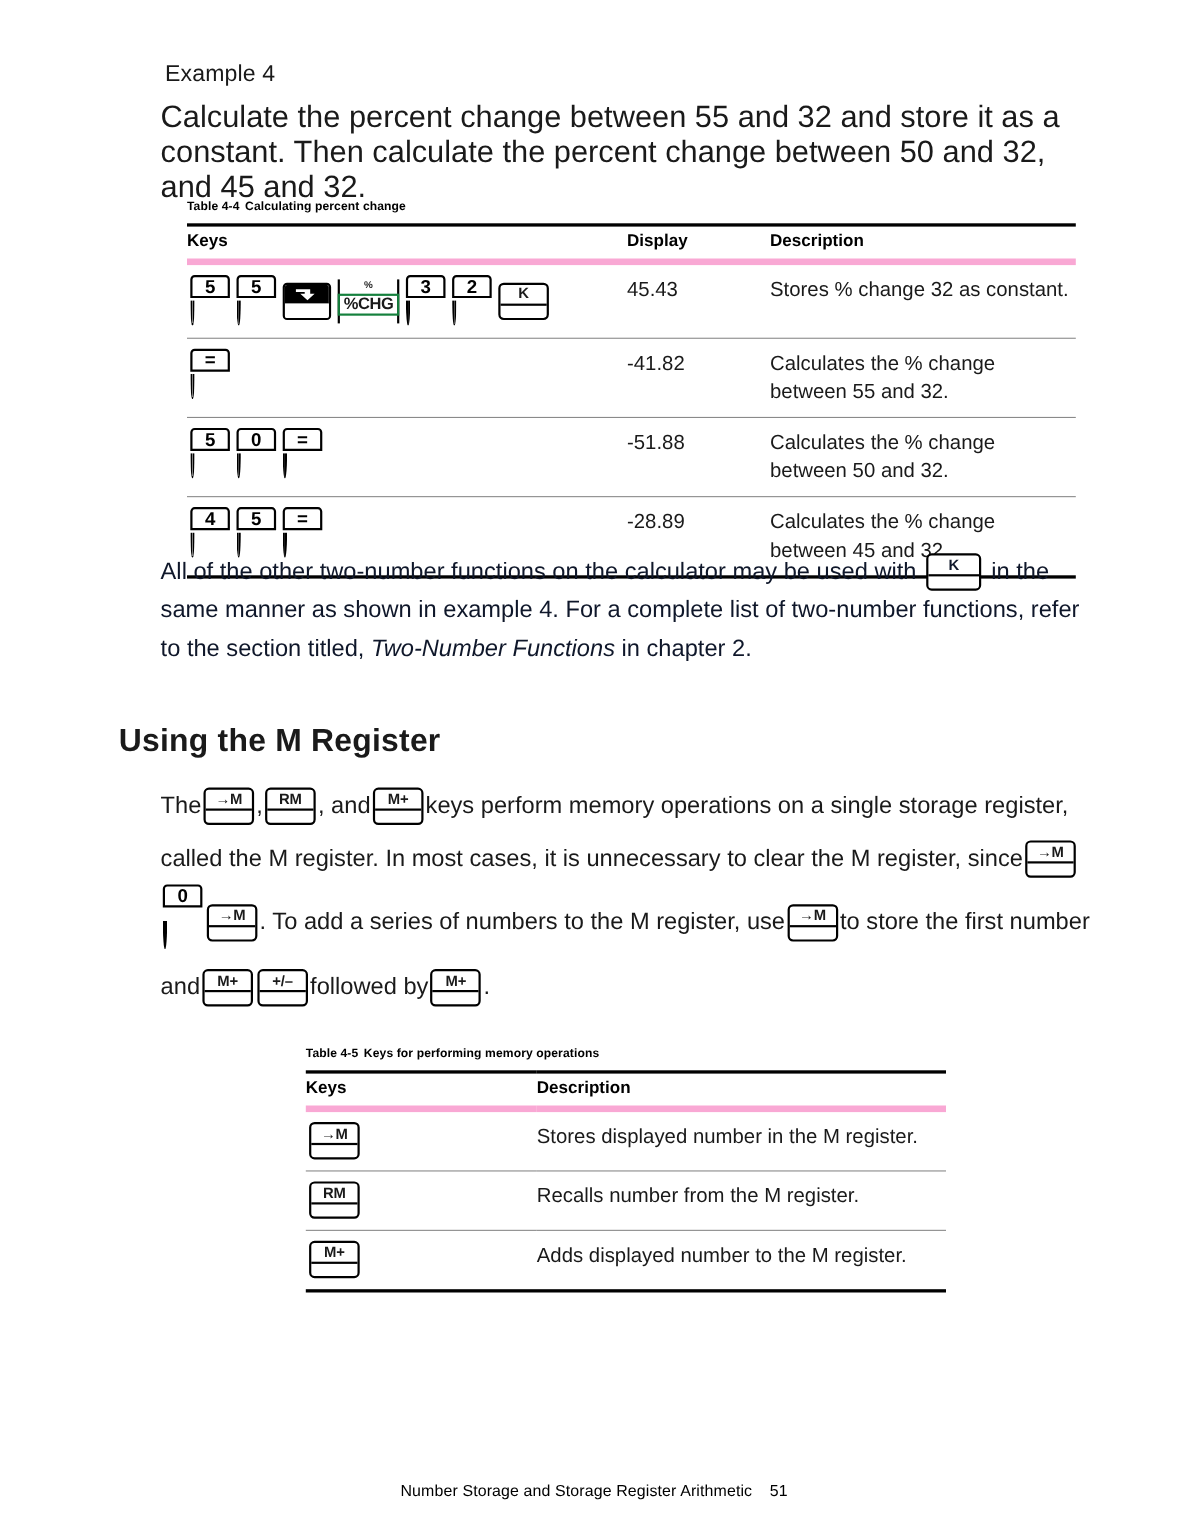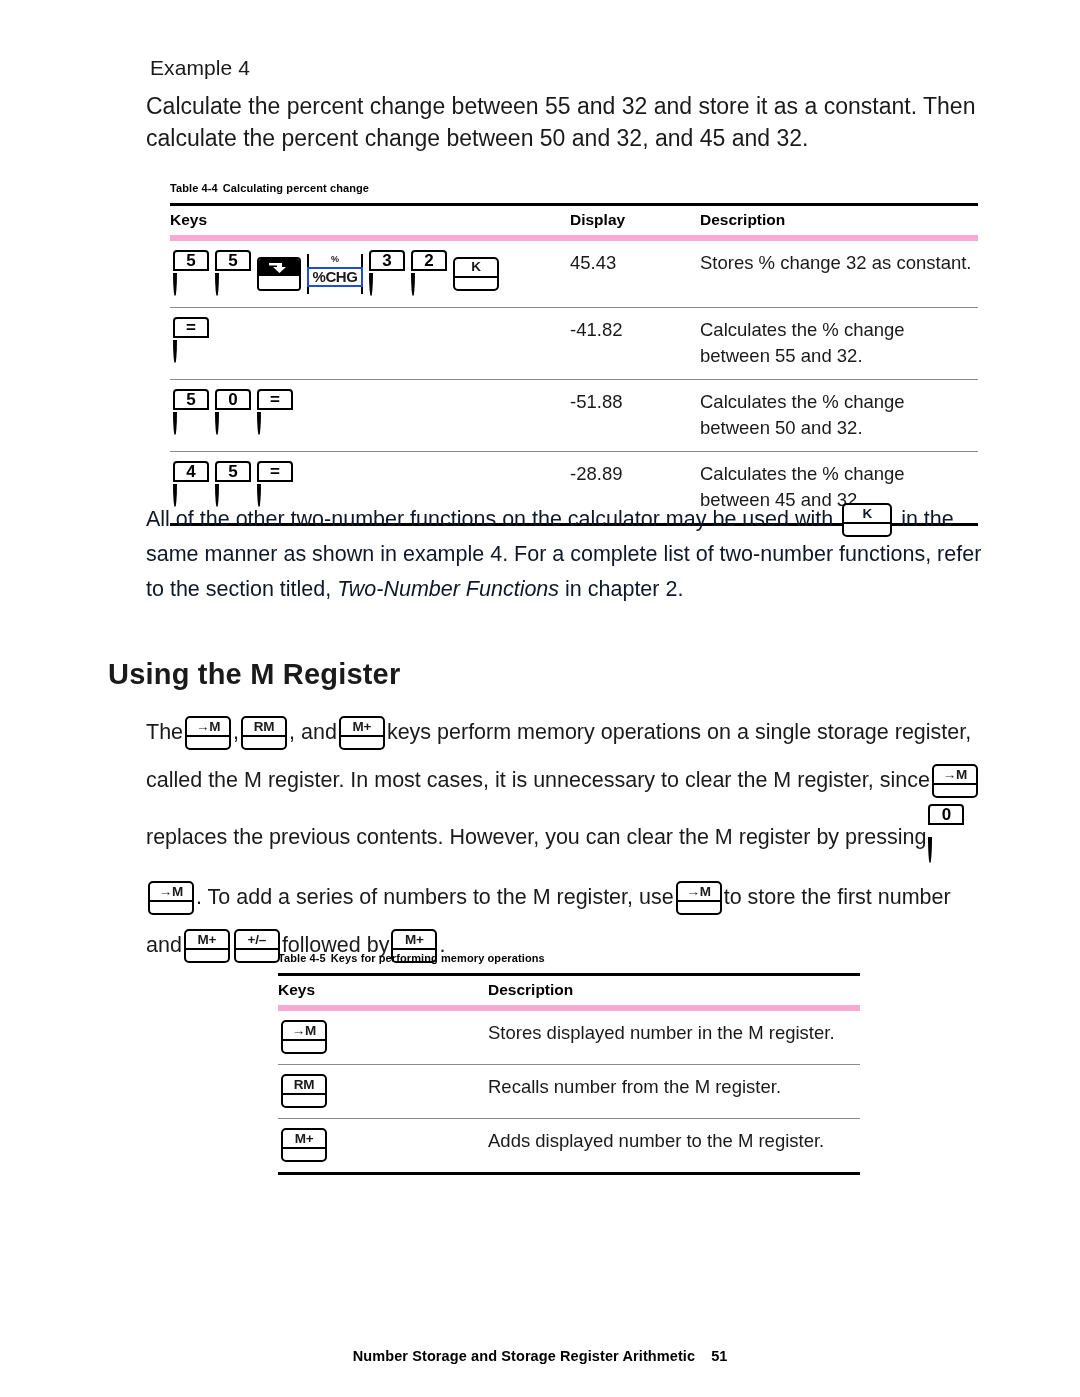--- a/index.html
+++ b/index.html
@@ -29,21 +29,21 @@
     font-size: 21px;
     letter-spacing: .1px;
     color: #1a1a1a;
   }
 
   .intro-para {
     position: absolute;
     left: 146px;
     top: 90px;
     width: 842px;
-    font-size: 23px;
+    font-size: 28px;
     line-height: 32px;
     color: #1a1a1a;
   }
 
   
   .table-block { position: absolute; }
 
   .table-caption {
     font-size: 11px;
     font-weight: bold;
@@ -202,21 +202,21 @@
   .key.pct .p-sup {
     font-size: 9px;
     font-weight: bold;
     line-height: 11px;
     height: 13px;
   }
   .key.pct .p-box {
     box-sizing: border-box;
     width: 56px;
     height: 20px;
-    border: 2px solid #1d4ed8;
+    border: 2px solid #15803d;
     display: flex;
     align-items: center;
     justify-content: center;
     font-size: 15px;
     font-weight: bold;
     letter-spacing: -.4px;
   }
   .key.pct .p-foot { flex: 1 1 auto; width: 56px; }
 
   
@@ -253,21 +253,21 @@
   em.italic-title { }
 
   
   .footer {
     position: absolute;
     left: 0;
     top: 1348px;
     width: 1080px;
     text-align: center;
     font-size: 14.5px;
-    font-weight: bold;
+    font-weight: normal;
     color: #000;
   }
   .footer .f-title { letter-spacing: .1px; }
   .footer .f-page { margin-left: 16px; }
 </style>
 </head>
 <body>
 
 <div class="page">
 
@@ -364,21 +364,21 @@
           <span class="k-blank"></span>
         </span></span><span>,</span><span class="key flat"><span class="k-frame">
           <span class="k-label">RM</span>
           <span class="k-blank"></span>
         </span></span><span>, and</span><span class="key flat"><span class="k-frame">
           <span class="k-label">M+</span>
           <span class="k-blank"></span>
         </span></span><span>keys perform memory operations on a single storage register, called the M register. In most cases, it is unnecessary to clear the M register, since</span><span class="key flat"><span class="k-frame">
           <span class="k-label">→M</span>
           <span class="k-blank"></span>
-        </span></span><span>replaces the previous contents. However, you can clear the M register by pressing</span><span class="key round"><span class="k-top">0</span><span class="k-bottom"></span></span><span class="key flat"><span class="k-frame">
+        </span></span><span class="key round"><span class="k-top">0</span><span class="k-bottom"></span></span><span class="key flat"><span class="k-frame">
           <span class="k-label">→M</span>
           <span class="k-blank"></span>
         </span></span><span>.</span>
     <span>To add a series of numbers to the M register, use</span><span class="key flat"><span class="k-frame">
           <span class="k-label">→M</span>
           <span class="k-blank"></span>
         </span></span><span>to store the first number and</span><span class="key flat"><span class="k-frame">
           <span class="k-label">M+</span>
           <span class="k-blank"></span>
         </span></span><span class="key flat"><span class="k-frame">

